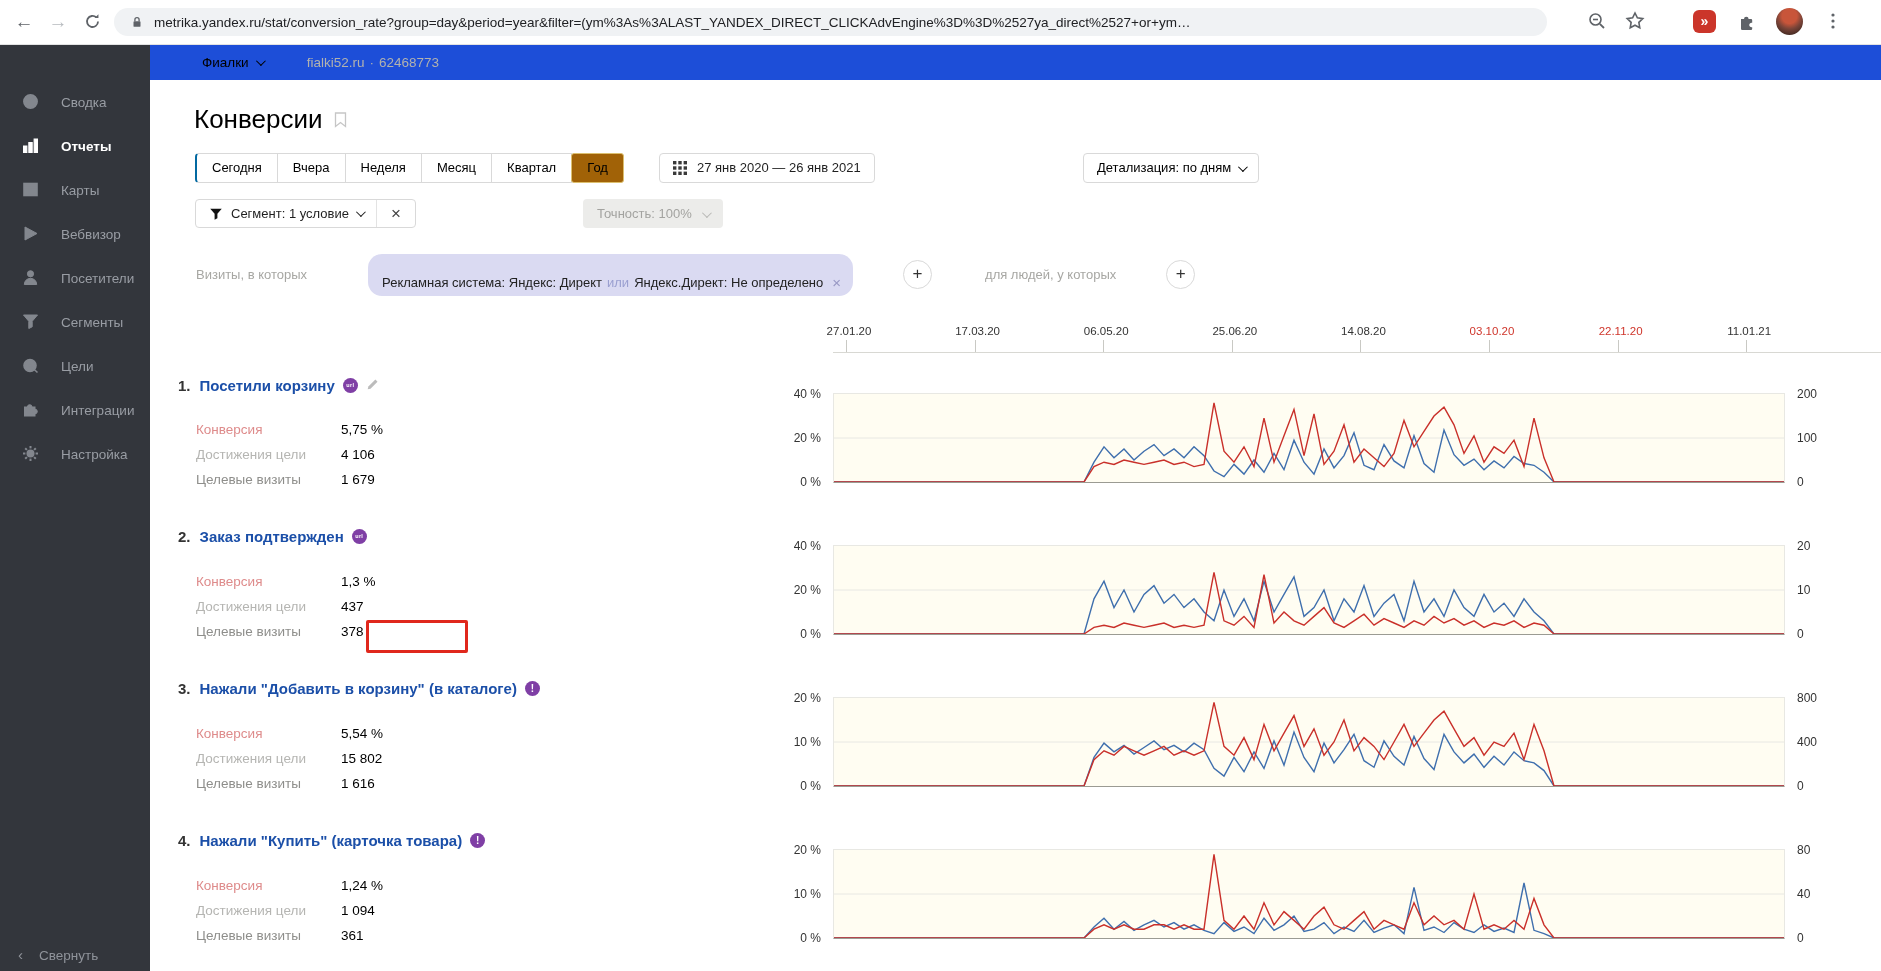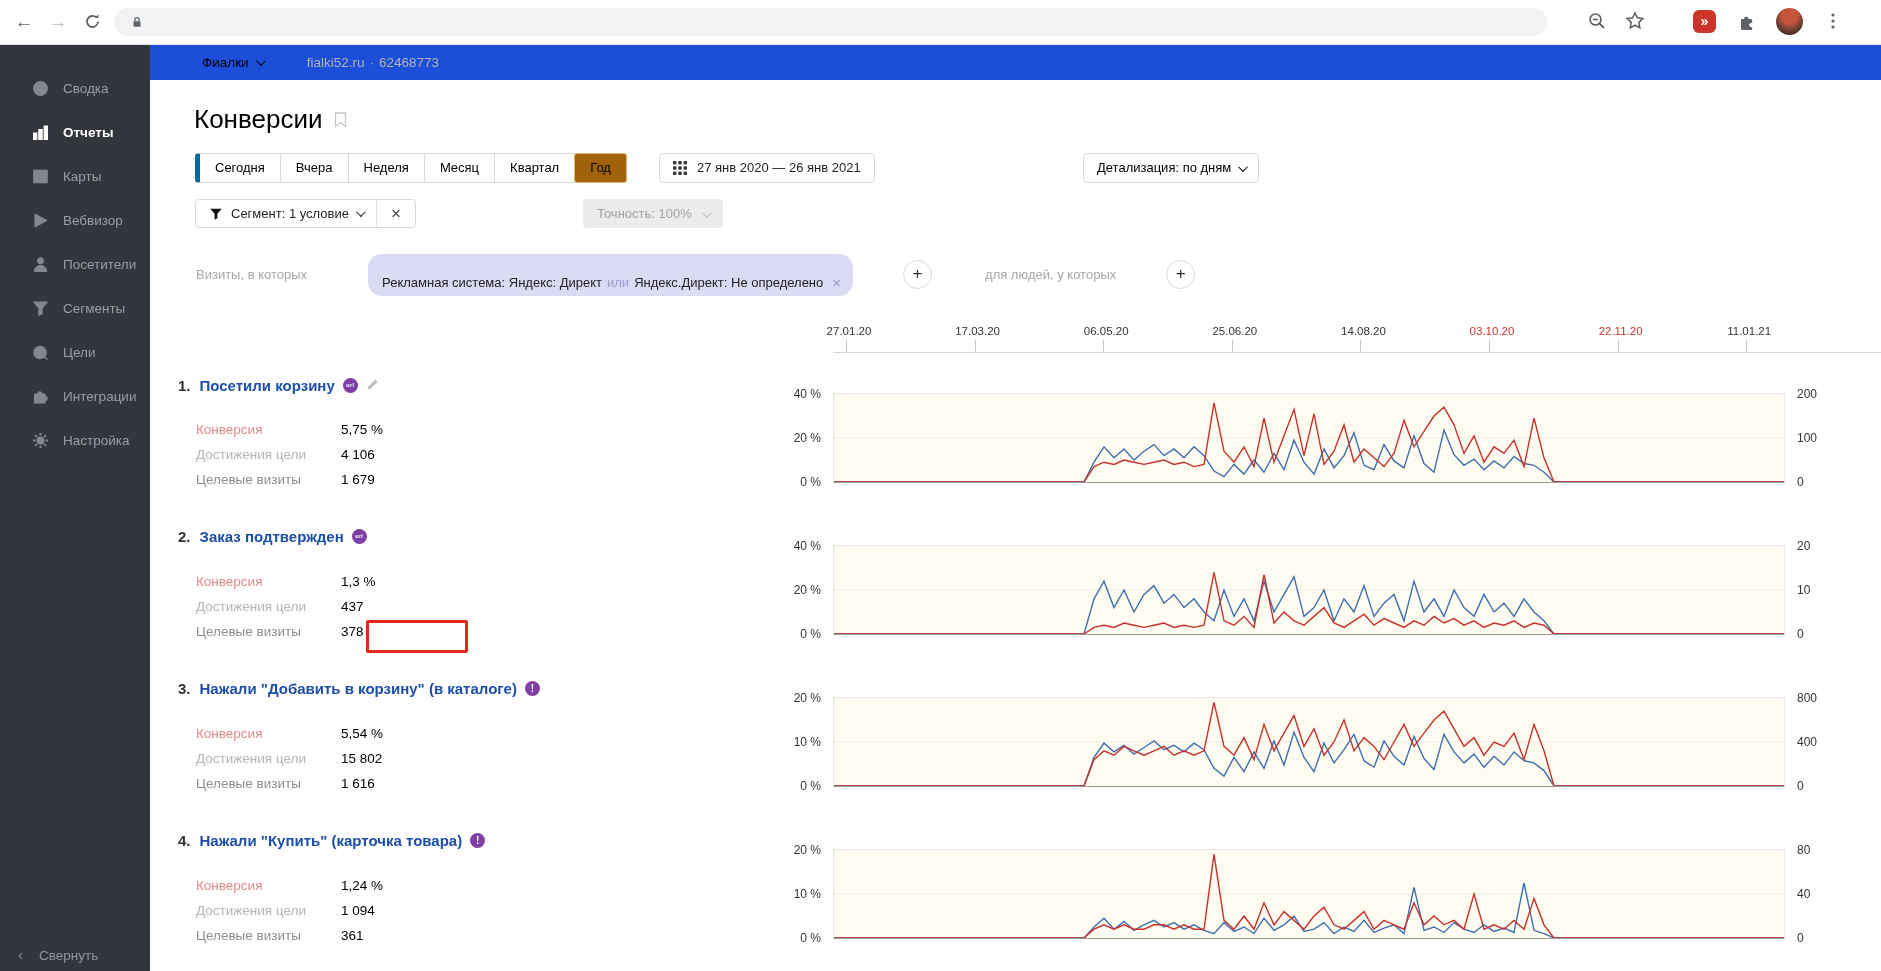--- a/index.html
+++ b/index.html
@@ -14,21 +14,21 @@
             display:flex;align-items:center;padding:0 16px;box-sizing:border-box;}
   .url-text{font-size:13.5px;color:#202124;white-space:nowrap;overflow:hidden;text-overflow:ellipsis;}
   .chr-ic{position:absolute;top:11px;width:22px;height:22px;}
   .ext-red{position:absolute;top:10px;width:23px;height:23px;background:#cb352a;border-radius:6px;color:#fff;
            font-weight:bold;font-size:14px;line-height:22px;text-align:center;}
   .avatar{position:absolute;top:8px;width:27px;height:27px;border-radius:50%;
           background:radial-gradient(circle at 50% 30%,#c8553a 0 32%,#7a4438 55%,#241a16 100%);}
 
   
   .sidebar{position:absolute;top:44px;left:0;width:150px;height:927px;background:#33363c;z-index:20;}
-  .side-item{display:flex;align-items:center;height:44px;padding-left:32px;cursor:pointer;}
+  .side-item{display:flex;align-items:flex-end;height:44px;padding-left:22px;cursor:pointer;gap:8px;}
   .side-item svg{width:17px;height:17px;flex:0 0 17px;}
   .side-item .lab{margin-left:14px;font-size:13.5px;color:#999da4;}
   .side-item.active .lab{color:#fff;font-weight:bold;}
   .side-ico{fill:#83878e;stroke:#83878e;}
   .side-item.active .side-ico{fill:#fff;stroke:#fff;}
   .collapse{position:absolute;left:18px;bottom:8px;color:#8f939a;font-size:13.5px;cursor:pointer;}
   .collapse .ch{margin-right:16px;font-size:15px;}
 
   
   .counter-bar{position:absolute;top:44px;left:150px;width:1731px;height:36px;background:#1d4ed8;
@@ -41,21 +41,21 @@
         transform:rotate(45deg) translateY(-2px);margin-left:7px;}
 
   
   .main{position:absolute;left:150px;top:80px;width:1731px;height:891px;background:#fff;}
   .page-title{position:absolute;left:44px;top:24px;font-size:26px;color:#000;display:flex;align-items:center;}
   .bm-ico{margin-left:12px;cursor:pointer;}
 
   .seg-group{position:absolute;left:45px;top:73px;display:flex;}
   .seg-btn{height:30px;line-height:28px;padding:0 15px;font-size:13px;background:#fff;border:1px solid #d9d9d9;
            border-left:none;box-sizing:border-box;cursor:pointer;color:#000;}
-  .seg-btn:first-child{border-left:5px solid #0369a1;border-radius:4px 0 0 4px;}
+  .seg-btn:first-child{border-left:2px solid #0369a1;border-radius:4px 0 0 4px;}
   .seg-btn.selected{background:#a16207;border:1px solid #dcbf6e;border-radius:3px;margin-left:-1px;}
   .btn{height:30px;line-height:28px;border:1px solid #d9d9d9;border-radius:4px;background:#fff;font-size:13px;
        display:flex;align-items:center;padding:8px 13px;box-sizing:border-box;cursor:pointer;}
   .date-btn{position:absolute;left:509px;top:73px;}
   .date-btn svg{margin-right:9px;}
   .detail-btn{position:absolute;left:933px;top:73px;color:#000;}
 
   .seg-filter{position:absolute;left:45px;top:119px;display:flex;border:1px solid #d9d9d9;border-radius:4px;height:29px;box-sizing:border-box;}
   .seg-filter .cell{display:flex;align-items:center;padding:0 13px;font-size:13px;cursor:pointer;}
   .seg-filter .cell.x{border-left:1px solid #e3e3e3;font-size:17px;color:#444;padding:0 14px;}
@@ -122,20 +122,21 @@
         <path d="M13.6 1.2v3.6h-3.6z" fill="#5f6368"></path>
       </svg>
   </div>
   <div class="url-pill">
     <span style="margin-right:10px;display:flex">
       <svg width="14" height="14" viewBox="0 0 16 16">
           <rect x="4" y="7" width="8" height="6.5" rx="1" fill="#5f6368"></rect>
           <path d="M5.6 7V5.4a2.4 2.4 0 0 1 4.8 0V7" fill="none" stroke="#5f6368" stroke-width="1.5"></path>
         </svg>
     </span>
+    <span class="url-text">metrika.yandex.ru/stat/conversion_rate?group=day&amp;period=year&amp;filter=(ym%3As%3ALAST_YANDEX_DIRECT_CLICKAdvEngine%3D%3D%2527ya_direct%2527+or+ym…</span>
   </div>
   <div class="chr-ic" style="left:1587px">
     <svg width="20" height="20" viewBox="0 0 20 20">
         <circle cx="8.5" cy="8.5" r="5.5" fill="none" stroke="#5f6368" stroke-width="1.6"></circle>
         <line x1="12.8" y1="12.8" x2="17" y2="17" stroke="#5f6368" stroke-width="1.8"></line>
         <line x1="6" y1="8.5" x2="11" y2="8.5" stroke="#5f6368" stroke-width="1.6"></line>
       </svg>
   </div>
   <div class="chr-ic" style="left:1625px">
     <svg width="20" height="20" viewBox="0 0 16 16">

